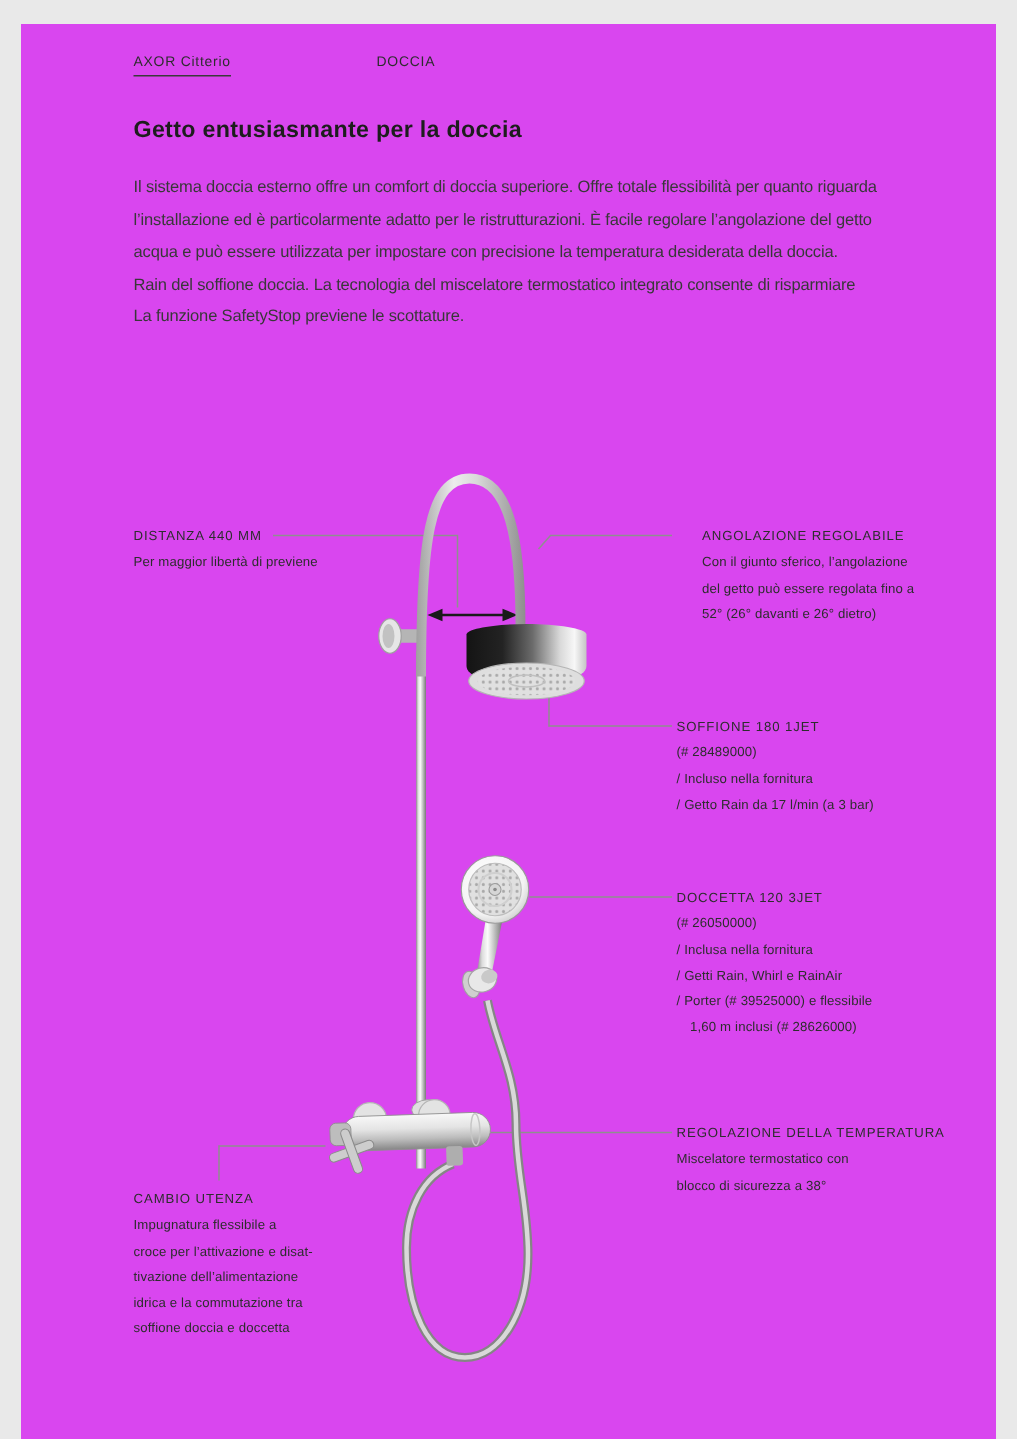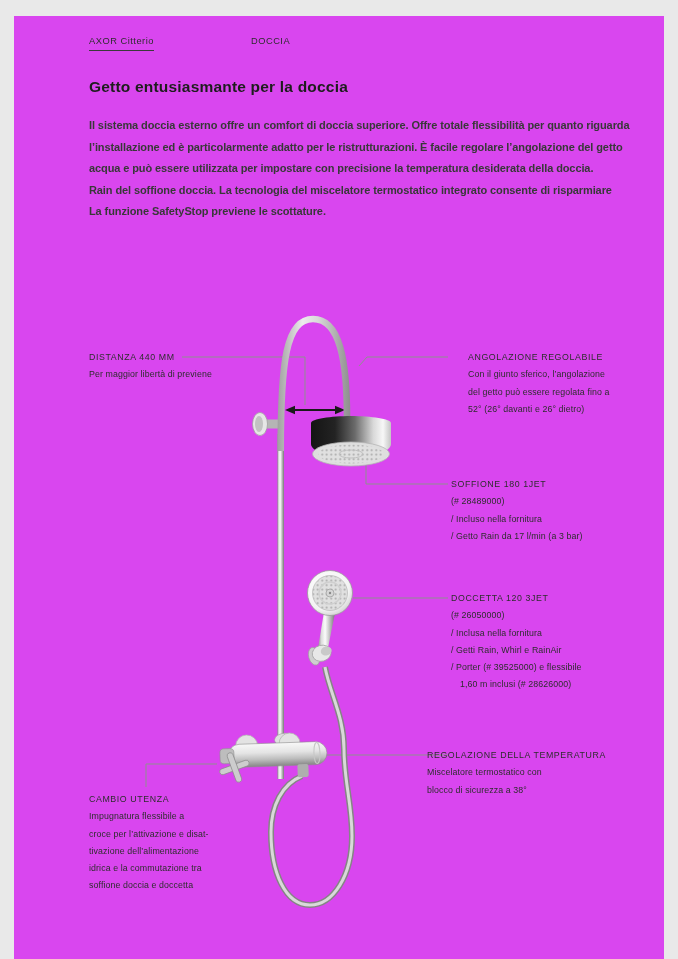--- a/index.html
+++ b/index.html
@@ -11,21 +11,21 @@
     position:absolute;left:75px;top:20px;font-size:9.3px;letter-spacing:.5px;color:#2d2d2d;
     border-bottom:1px solid #3a3a3a;padding-bottom:4px;white-space:nowrap;
   }
   .category{
     position:absolute;left:237px;top:20px;font-size:9.3px;letter-spacing:.5px;color:#2d2d2d;white-space:nowrap;
   }
   .title{
     position:absolute;left:75px;top:62px;margin:0;font-size:15.5px;font-weight:700;
     letter-spacing:.2px;color:#1d1d1d;white-space:nowrap;
   }
-  .intro{position:absolute;left:75px;top:99px;font-weight:bold;}
+  .intro{position:absolute;left:75px;top:99px;}
   .intro-line{
     font-size:11px;line-height:21.6px;letter-spacing:-.1px;color:#383838;white-space:nowrap;
   }
   .illustration{position:absolute;left:0;top:0;}
   .callout{position:absolute;white-space:nowrap;color:#2d2d2d;}
   .co-label{font-size:8.8px;letter-spacing:.6px;line-height:17.3px;}
   .co-line{font-size:8.8px;letter-spacing:.1px;line-height:17.3px;}
   .co-line.indent{padding-left:9px;}
 </style>
 </head>
@@ -174,21 +174,21 @@
 
   <div class="callout" style="left:437px;top:574px">
     <div class="co-label">DOCCETTA 120 3JET</div>
     <div class="co-line">(# 26050000)</div>
     <div class="co-line">/ Inclusa nella fornitura</div>
     <div class="co-line">/ Getti Rain, Whirl e RainAir</div>
     <div class="co-line">/ Porter (# 39525000) e flessibile</div>
     <div class="co-line indent">1,60 m inclusi (# 28626000)</div>
   </div>
 
-  <div class="callout" style="left:413px;top:731px">
+  <div class="callout" style="left:437px;top:731px">
     <div class="co-label">REGOLAZIONE DELLA TEMPERATURA</div>
     <div class="co-line">Miscelatore termostatico con</div>
     <div class="co-line">blocco di sicurezza a 38°</div>
   </div>
 
   <div class="callout" style="left:75px;top:775px">
     <div class="co-label">CAMBIO UTENZA</div>
     <div class="co-line">Impugnatura flessibile a</div>
     <div class="co-line">croce per l’attivazione e disat-</div>
     <div class="co-line">tivazione dell’alimentazione</div>

